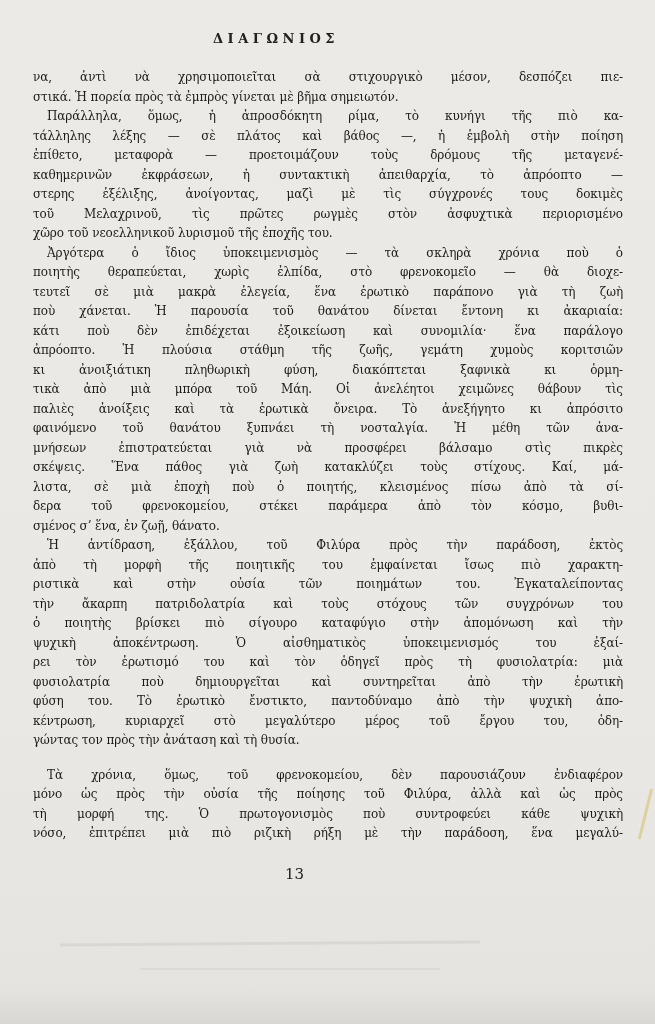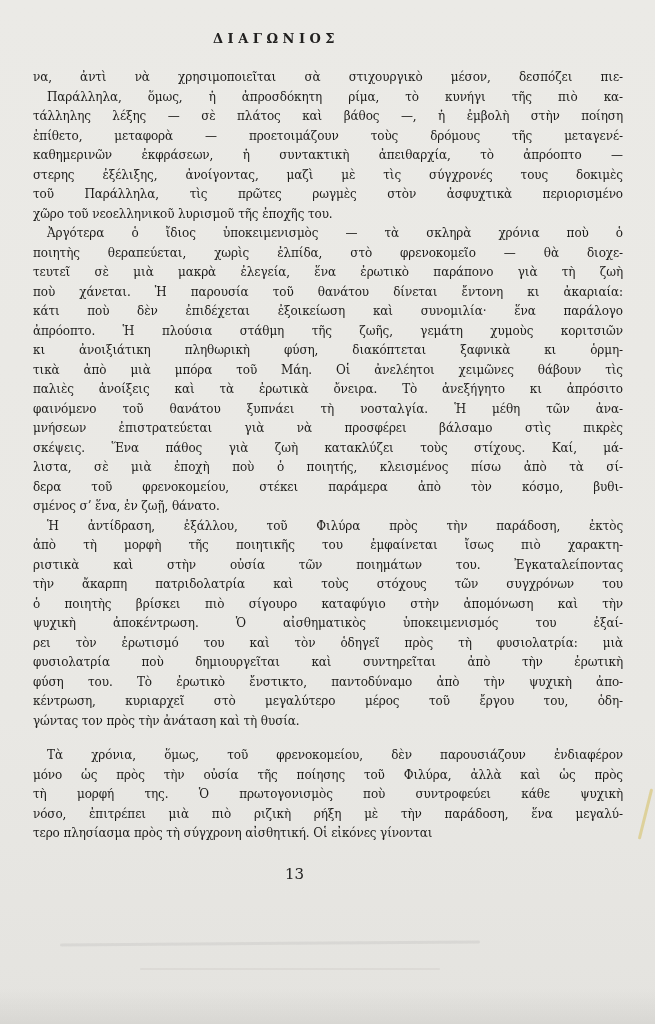--- a/index.html
+++ b/index.html
@@ -77,28 +77,29 @@
 </style>
 </head>
 <body>
 
 <div class="page">
   <div class="running-head">ΔΙΑΓΩΝΙΟΣ</div>
 
   <div class="text-block">
       <div class="para">
         <div class="line">να, ἀντὶ νὰ χρησιμοποιεῖται σὰ στιχουργικὸ μέσον, δεσπόζει πιε-</div>
+        <div class="line last">στικά. Ἡ πορεία πρὸς τὰ ἐμπρὸς γίνεται μὲ βῆμα σημειωτόν.</div>
       </div>
       <div class="para">
         <div class="line indent">Παράλληλα, ὅμως, ἡ ἀπροσδόκητη ρίμα, τὸ κυνήγι τῆς πιὸ κα-</div>
         <div class="line">τάλληλης λέξης — σὲ πλάτος καὶ βάθος —, ἡ ἐμβολὴ στὴν ποίηση</div>
         <div class="line">ἐπίθετο, μεταφορὰ — προετοιμάζουν τοὺς δρόμους τῆς μεταγενέ-</div>
         <div class="line">καθημερινῶν ἐκφράσεων, ἡ συντακτικὴ ἀπειθαρχία, τὸ ἀπρόοπτο —</div>
         <div class="line">στερης ἐξέλιξης, ἀνοίγοντας, μαζὶ μὲ τὶς σύγχρονές τους δοκιμὲς</div>
-        <div class="line">τοῦ Παράλληλα, τὶς πρῶτες ρωγμὲς στὸν ἀσφυχτικὰ περιορισμένο</div>
+        <div class="line">τοῦ Μελαχρινοῦ, τὶς πρῶτες ρωγμὲς στὸν ἀσφυχτικὰ περιορισμένο</div>
         <div class="line last">χῶρο τοῦ νεοελληνικοῦ λυρισμοῦ τῆς ἐποχῆς του.</div>
       </div>
       <div class="para">
         <div class="line indent">Ἀργότερα ὁ ἴδιος ὑποκειμενισμὸς — τὰ σκληρὰ χρόνια ποὺ ὁ</div>
         <div class="line">ποιητὴς θεραπεύεται, χωρὶς ἐλπίδα, στὸ φρενοκομεῖο — θὰ διοχε-</div>
         <div class="line">τευτεῖ σὲ μιὰ μακρὰ ἐλεγεία, ἕνα ἐρωτικὸ παράπονο γιὰ τὴ ζωὴ</div>
         <div class="line">ποὺ χάνεται. Ἡ παρουσία τοῦ θανάτου δίνεται ἔντονη κι ἀκαριαία:</div>
         <div class="line">κάτι ποὺ δὲν ἐπιδέχεται ἐξοικείωση καὶ συνομιλία· ἕνα παράλογο</div>
         <div class="line">ἀπρόοπτο. Ἡ πλούσια στάθμη τῆς ζωῆς, γεμάτη χυμοὺς κοριτσιῶν</div>
         <div class="line">κι ἀνοιξιάτικη πληθωρικὴ φύση, διακόπτεται ξαφνικὰ κι ὁρμη-</div>
@@ -122,21 +123,20 @@
         <div class="line">φυσιολατρία ποὺ δημιουργεῖται καὶ συντηρεῖται ἀπὸ τὴν ἐρωτικὴ</div>
         <div class="line">φύση του. Τὸ ἐρωτικὸ ἔνστικτο, παντοδύναμο ἀπὸ τὴν ψυχικὴ ἀπο-</div>
         <div class="line">κέντρωση, κυριαρχεῖ στὸ μεγαλύτερο μέρος τοῦ ἔργου του, ὁδη-</div>
         <div class="line last">γώντας τον πρὸς τὴν ἀνάταση καὶ τὴ θυσία.</div>
       </div>
       <div class="para space-before">
         <div class="line indent">Τὰ χρόνια, ὅμως, τοῦ φρενοκομείου, δὲν παρουσιάζουν ἐνδιαφέρον</div>
         <div class="line">μόνο ὡς πρὸς τὴν οὐσία τῆς ποίησης τοῦ Φιλύρα, ἀλλὰ καὶ ὡς πρὸς</div>
         <div class="line">τὴ μορφή της. Ὁ πρωτογονισμὸς ποὺ συντροφεύει κάθε ψυχικὴ</div>
         <div class="line">νόσο, ἐπιτρέπει μιὰ πιὸ ριζικὴ ρήξη μὲ τὴν παράδοση, ἕνα μεγαλύ-</div>
-        <div class="line last">τερο πλησίασμα πρὸς τὴ σύγχρονη αἰσθητική. Οἱ εἰκόνες γίνονται</div>
       </div>
     </div>
 
   <div class="page-number">13</div>
 
   <div class="mark-yellow"></div>
   <div class="smudge-1"></div>
   <div class="smudge-2"></div>
   <div class="bottom-shade"></div>
 </div>

